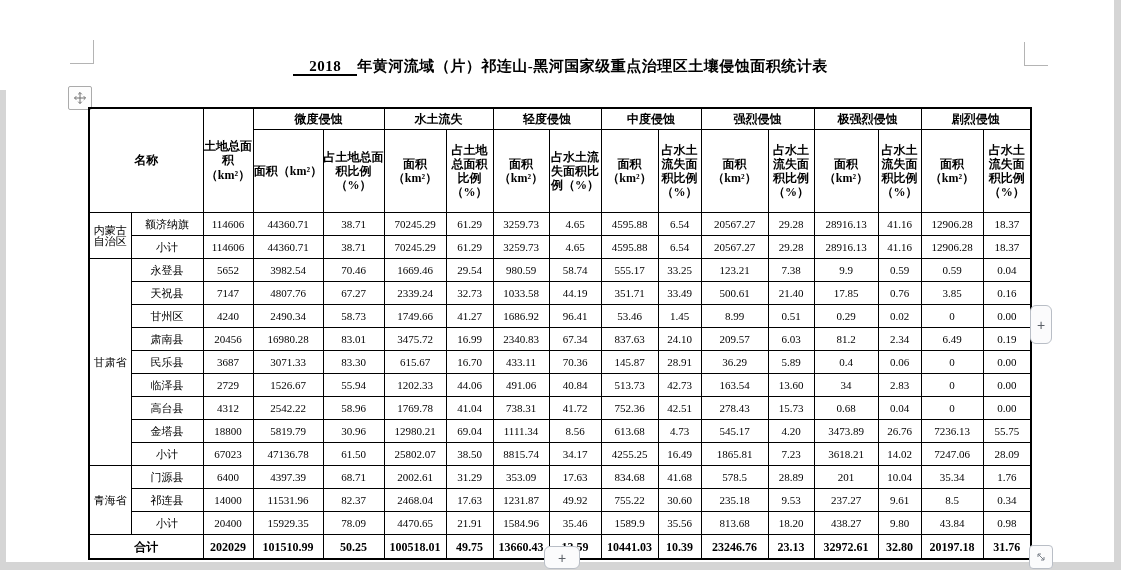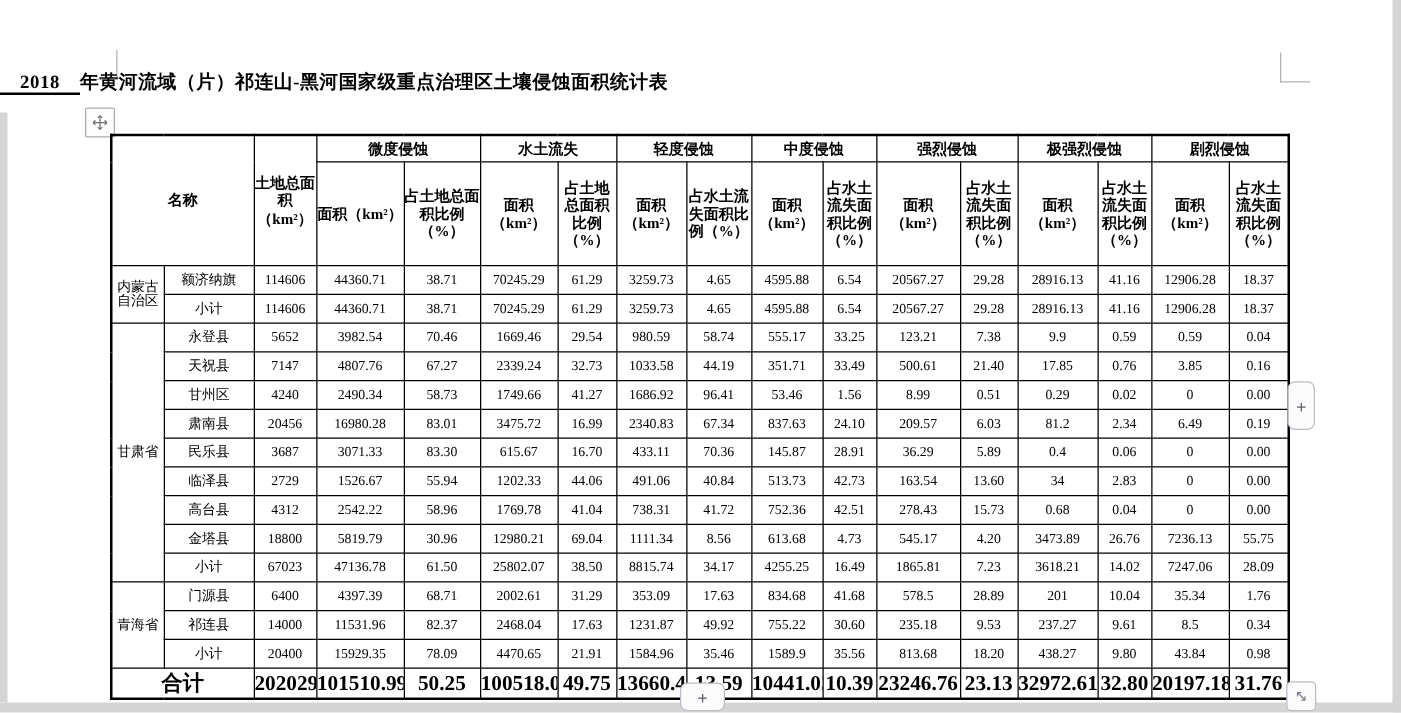--- a/index.html
+++ b/index.html
@@ -15,21 +15,21 @@
   .strip-right{right:0;top:0;width:7px;height:570px;}
   .strip-bottom{left:0;top:562px;width:1121px;height:8px;}
 
   
   .corner{position:absolute;width:23px;height:23px;}
   .corner-tl{left:70px;top:40px;border-right:1px solid #b4b4b4;border-bottom:1px solid #b4b4b4;}
   .corner-tr{left:1024px;top:42px;border-left:1px solid #b4b4b4;border-bottom:1px solid #b4b4b4;}
 
   
   .doc-title{
-    position:absolute;left:0;top:54px;width:1121px;text-align:left;
+    position:absolute;left:0;top:54px;width:1121px;text-align:center;
     font-size:15px;font-weight:bold;letter-spacing:.5px;line-height:24px;
   }
   .doc-title .blank{border-bottom:2px solid #000;padding:0 16px;}
 
   
   table.doc-table{
     position:absolute;left:88px;top:107px;width:942px;
     border-collapse:collapse;table-layout:fixed;
     border:2px solid #000;
   }
@@ -37,21 +37,21 @@
     border:1px solid #000;text-align:center;vertical-align:middle;
     padding:0;overflow:hidden;
   }
   .doc-table th{font-weight:bold;line-height:1.18;font-size:12px;}
   .group-th{height:20px;font-size:13px;}
   .detail-th{height:82px;font-size:12px;}
   .corner-th{font-size:13px;}
   .doc-table td{height:22px;font-size:11px;line-height:1;}
   .region-td,.name-td{font-size:12px;}
   .region-td{line-height:1.8;margin-left:40px;}
-  .total-row td{font-weight:bold;height:23px;font-size:17px;}
+  .total-row td{font-weight:bold;height:23px;font-size:12px;}
 
   
   .move-handle{
     position:absolute;left:68px;top:86px;width:22px;height:22px;
     border:1px solid #ababab;background:#fdfdfd;border-radius:2px;
     display:flex;align-items:center;justify-content:center;
   }
   .plus-btn{
     position:absolute;border:1px solid #b9bec6;background:#fbfbfc;border-radius:6px;
     color:#5a5f66;display:flex;align-items:center;justify-content:center;
@@ -221,21 +221,21 @@
       <tr>
         <td class="name-td">甘州区</td>
         <td>4240</td>
         <td>2490.34</td>
         <td>58.73</td>
         <td>1749.66</td>
         <td>41.27</td>
         <td>1686.92</td>
         <td>96.41</td>
         <td>53.46</td>
-        <td>1.56</td>
+        <td>1.45</td>
         <td>8.99</td>
         <td>0.51</td>
         <td>0.29</td>
         <td>0.02</td>
         <td>0</td>
         <td>0.00</td>
       </tr>
       <tr>
         <td class="name-td">肃南县</td>
         <td>20456</td>

